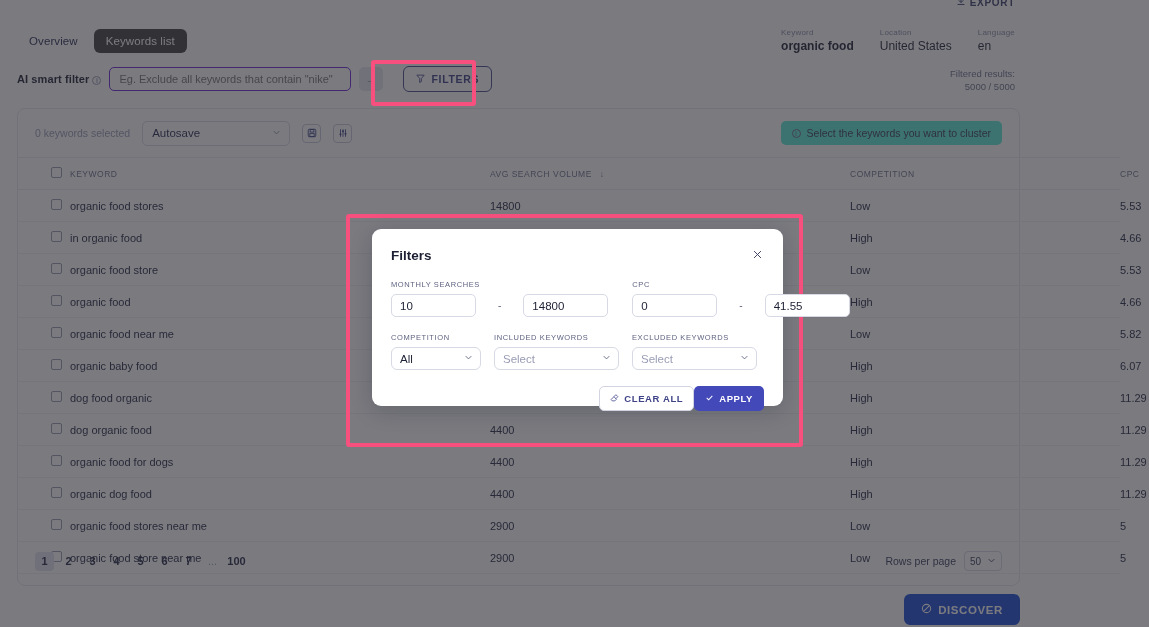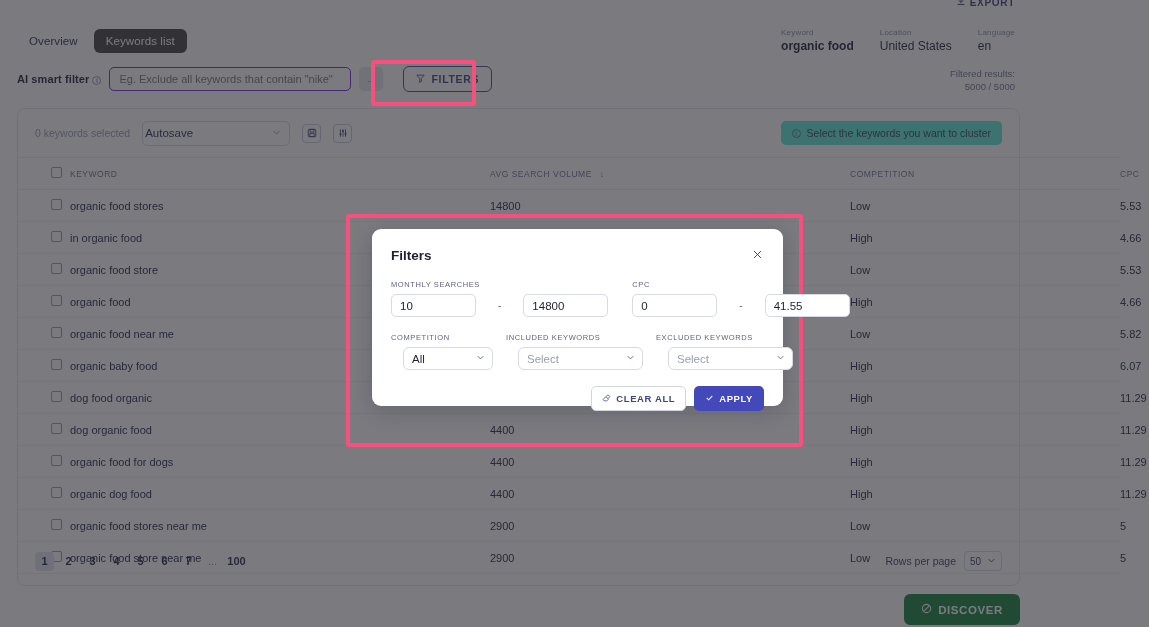--- a/index.html
+++ b/index.html
@@ -85,21 +85,21 @@
     background: #fff; border: 1px solid #e7e8f0; border-radius: 8px;
     height: 478px;
   }
   .card-toolbar {
     height: 48px; display: flex; align-items: center; padding: 0 17px; gap: 12px;
   }
   .sel-count { font-size: 10.5px; color: #9a9db5; }
   .autosave {
     width: 148px; height: 25px; border: 1px solid #d7d9e4; border-radius: 5px;
     background: #fff; font-size: 11.5px; color: #2b2f55;
-    display: flex; align-items: center; padding: 0 2px; position: relative;
+    display: flex; align-items: center; padding: 0 9px; position: relative;
   }
   .autosave .chev { position: absolute; right: 8px; color: #8a8da8; font-size: 9px; }
   .icon-btn {
     width: 19px; height: 19px; border: 1px solid #c9cbdd; border-radius: 4px;
     background: #fff; display: flex; align-items: center; justify-content: center;
     color: #3f4387;
   }
   .icon-btn svg { width: 10px; height: 10px; }
   .cluster-hint {
     margin-left: auto; background: #5eead4; border-radius: 5px;
@@ -156,21 +156,21 @@
   
   .bottom-bar {
     position: absolute; bottom: 2px; right: 17px;
     display: flex; align-items: center; gap: 12px;
   }
   .more-kw-hint {
     background: #eef0f7; border-radius: 5px; font-size: 10.5px; color: #3c405f;
     padding: 7px 12px; display: flex; align-items: center; gap: 6px;
   }
   .discover-btn {
-    background: #15803d; color: #fff; border: none; border-radius: 6px;
+    background: #1d4ed8; color: #fff; border: none; border-radius: 6px;
     font-size: 11.5px; font-weight: 700; letter-spacing: .6px;
     padding: 9px 17px; display: flex; align-items: center; gap: 6px;
   }
   .discover-btn svg { width: 11px; height: 11px; }
 
   
   #dim {
     position: absolute; inset: 0; background: rgba(40,40,48,.62);
   }
 
@@ -205,27 +205,26 @@
     width: 85px; height: 23px; border: 1px solid #d7d9e4; border-radius: 5px;
     background: #fff; font-size: 11.5px; color: #1d2033; padding: 0 8px;
     font-family: "Liberation Sans", sans-serif;
   }
   .row2 { display: flex; gap: 13px; margin-top: 16px; }
   .sel-wrap { position: relative; }
   .sel-box {
     height: 23px; border: 1px solid #d7d9e4; border-radius: 6px; background: #fff;
     display: flex; align-items: center; padding: 0 8px; font-size: 11.5px;
     position: relative;
-    margin-left: 12px;
   }
   .sel-box .chev { position: absolute; right: 7px; color: #5f6380; font-size: 9px; }
   .sel-comp { width: 90px; color: #1d2033; }
   .sel-kw { width: 125px; color: #9a9db5; }
   .modal-actions {
-    display: flex; justify-content: flex-end; gap: 8px; margin-top: 16px;
+    display: flex; justify-content: flex-end; margin-top: 16px;
   }
   .btn-clear {
     border: 1px solid #d2d4e2; border-radius: 5px; background: #fff;
     color: #3f4387; font-size: 9.5px; font-weight: 700; letter-spacing: .6px;
     padding: 6px 10px; display: flex; align-items: center; gap: 5px;
   }
   .btn-apply {
     border: none; border-radius: 5px; background: #4349b8; color: #fff;
     font-size: 9.5px; font-weight: 700; letter-spacing: .6px;
     padding: 7px 11px; display: flex; align-items: center; gap: 5px;

